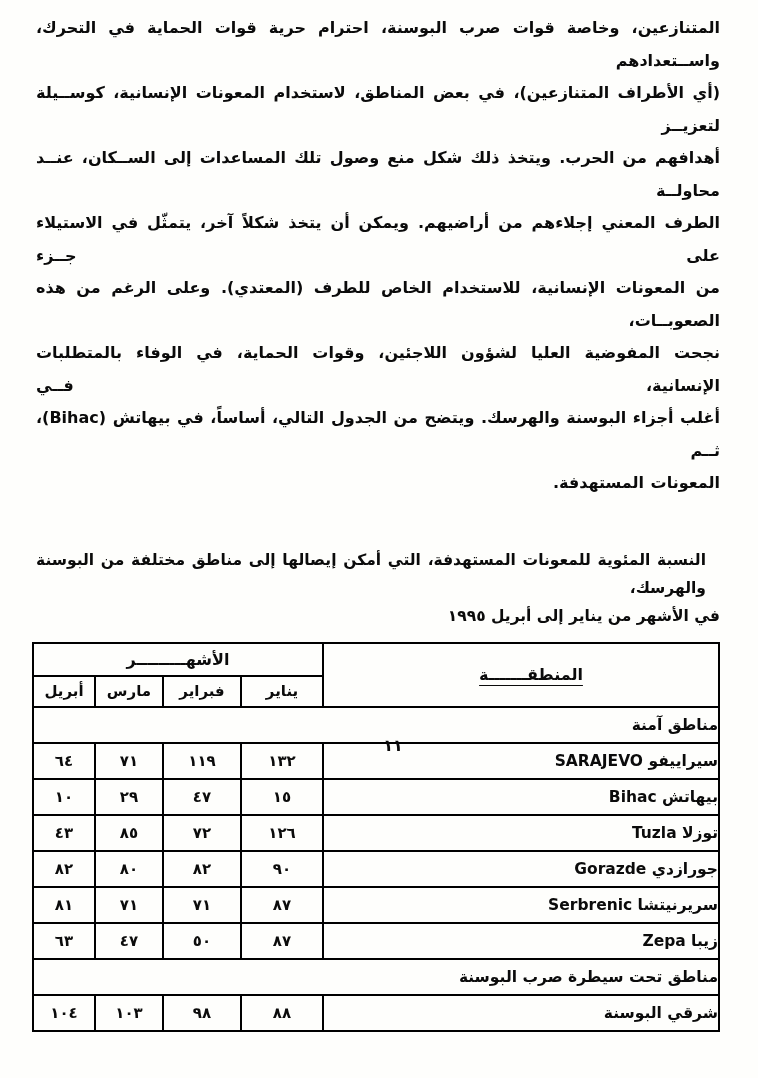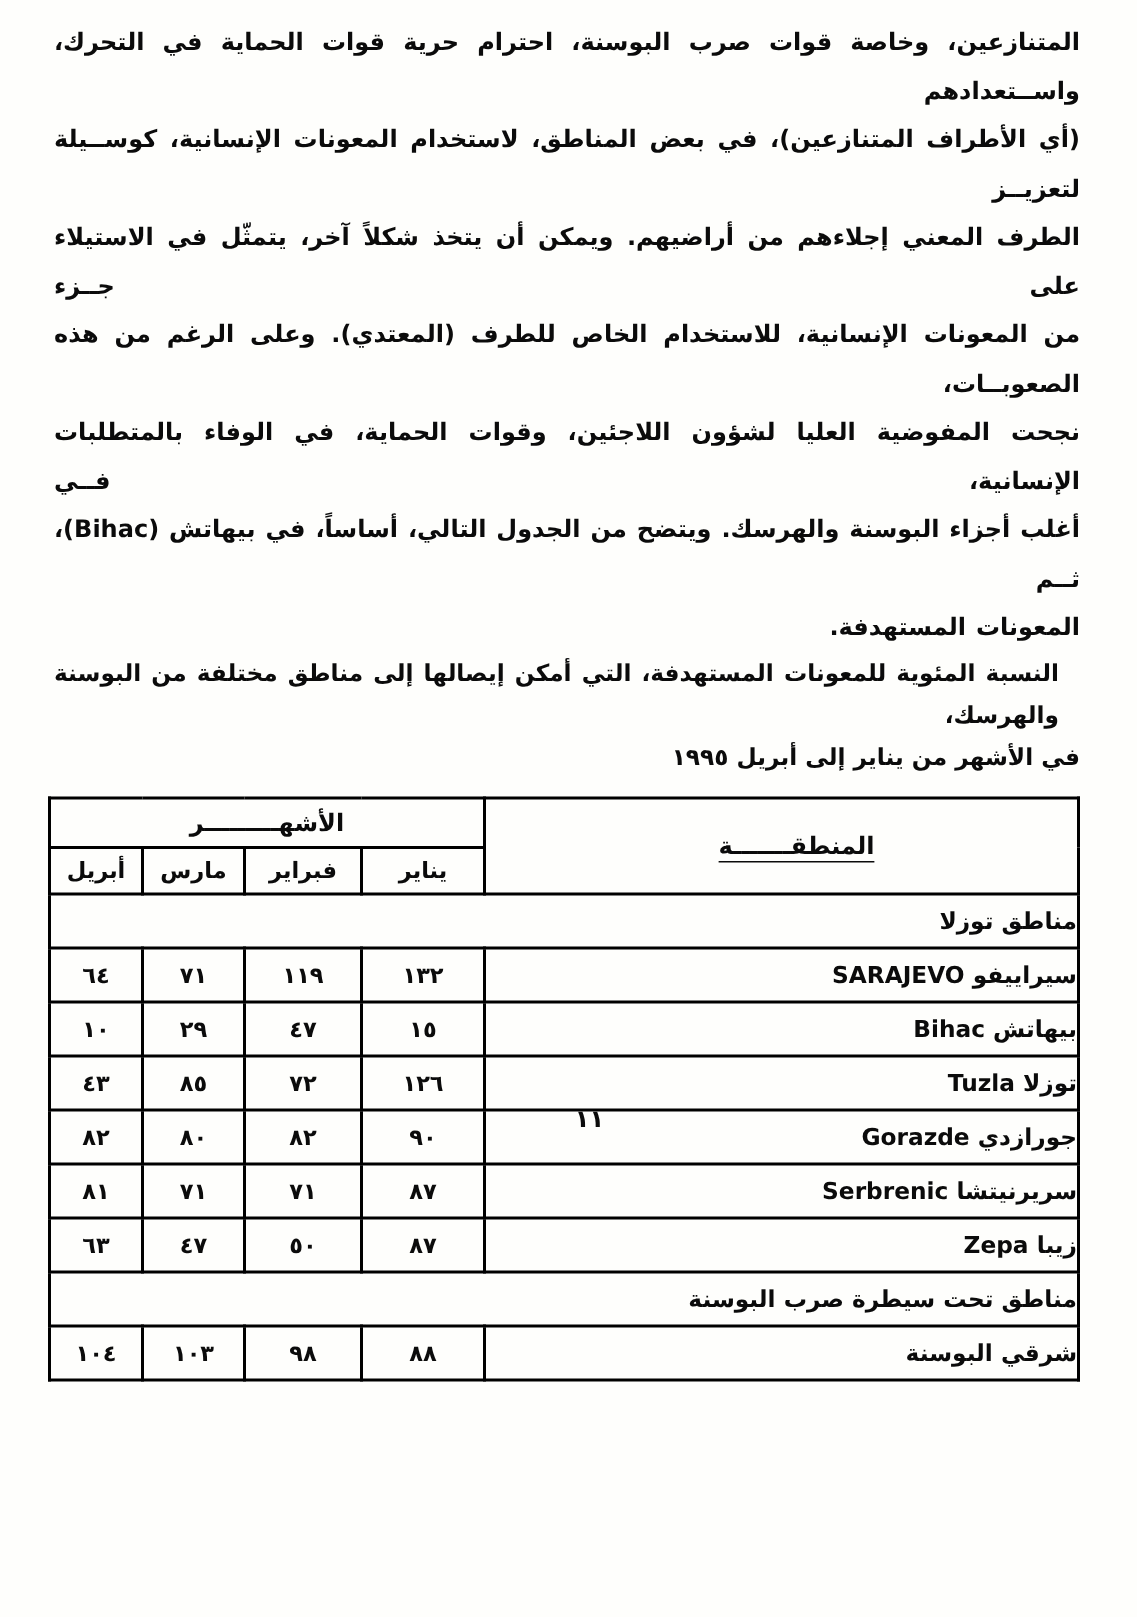--- a/index.html
+++ b/index.html
@@ -24,21 +24,21 @@
   .paragraph { width: 100%; }
   .para-line {
     font-size: 16px;
     line-height: 32.5px;
     text-align: justify;
     text-align-last: justify;
     word-spacing: 1px;
   }
   .para-line.last { text-align-last: right; }
   
-  .caption { }
+  .caption { margin-top: 46px; }
   .caption-line {
     font-size: 15.5px;
     line-height: 28px;
     text-align: justify;
     text-align-last: justify;
   }
   .caption-line.first { padding-right: 14px; }
   .caption-line.last { text-align: right; text-align-last: right; }
   
   table.data {
@@ -95,20 +95,21 @@
   }
 </style>
 </head>
 <body>
 
 <div class="page">
 
   <div class="paragraph">
       <div class="para-line">المتنازعين، وخاصة قوات صرب البوسنة، احترام حرية قوات الحماية في التحرك، واســتعدادهم</div>
       <div class="para-line">(أي الأطراف المتنازعين)، في بعض المناطق، لاستخدام المعونات الإنسانية، كوســيلة لتعزيــز</div>
+      <div class="para-line">أهدافهم من الحرب. ويتخذ ذلك شكل منع وصول تلك المساعدات إلى الســكان، عنــد محاولــة</div>
       <div class="para-line">الطرف المعني إجلاءهم من أراضيهم. ويمكن أن يتخذ شكلاً آخر، يتمثّل في الاستيلاء على جــزء</div>
       <div class="para-line">من المعونات الإنسانية، للاستخدام الخاص للطرف (المعتدي). وعلى الرغم من هذه الصعوبــات،</div>
       <div class="para-line">نجحت المفوضية العليا لشؤون اللاجئين، وقوات الحماية، في الوفاء بالمتطلبات الإنسانية، فــي</div>
       <div class="para-line">أغلب أجزاء البوسنة والهرسك. ويتضح من الجدول التالي، أساساً، في بيهاتش (Bihac)، ثــم</div>
       <div class="para-line last">المعونات المستهدفة.</div>
     </div>
 
   <div class="caption">
       <div class="caption-line first">النسبة المئوية للمعونات المستهدفة، التي أمكن إيصالها إلى مناطق مختلفة من البوسنة والهرسك،</div>
       <div class="caption-line last">في الأشهر من يناير إلى أبريل ١٩٩٥</div>
@@ -129,21 +130,21 @@
       </tr>
       <tr>
         <th class="month">يناير</th>
         <th class="month">فبراير</th>
         <th class="month">مارس</th>
         <th class="month">أبريل</th>
       </tr>
     </thead>
     <tbody>
         <tr>
-          <td colspan="5" class="section-title">مناطق توزلا</td>
+          <td colspan="5" class="section-title">مناطق آمنة</td>
         </tr>
         <tr>
           <td class="region">سيراييفو SARAJEVO</td>
           <td class="num">١٣٢</td>
           <td class="num">١١٩</td>
           <td class="num">٧١</td>
           <td class="num">٦٤</td>
         </tr>
         <tr>
           <td class="region">بيهاتش Bihac</td>

